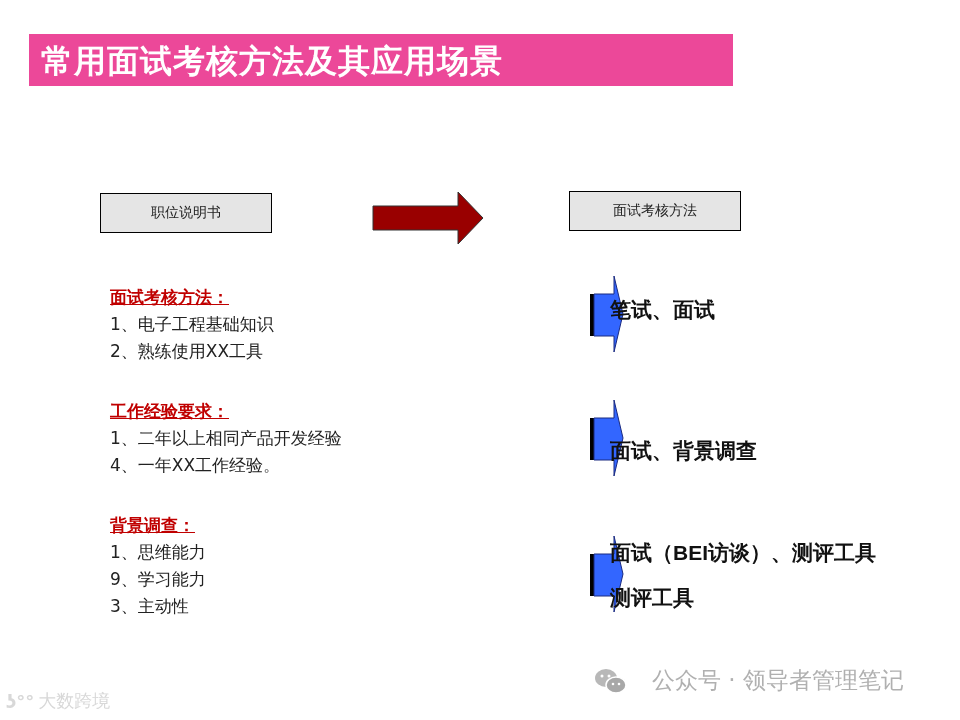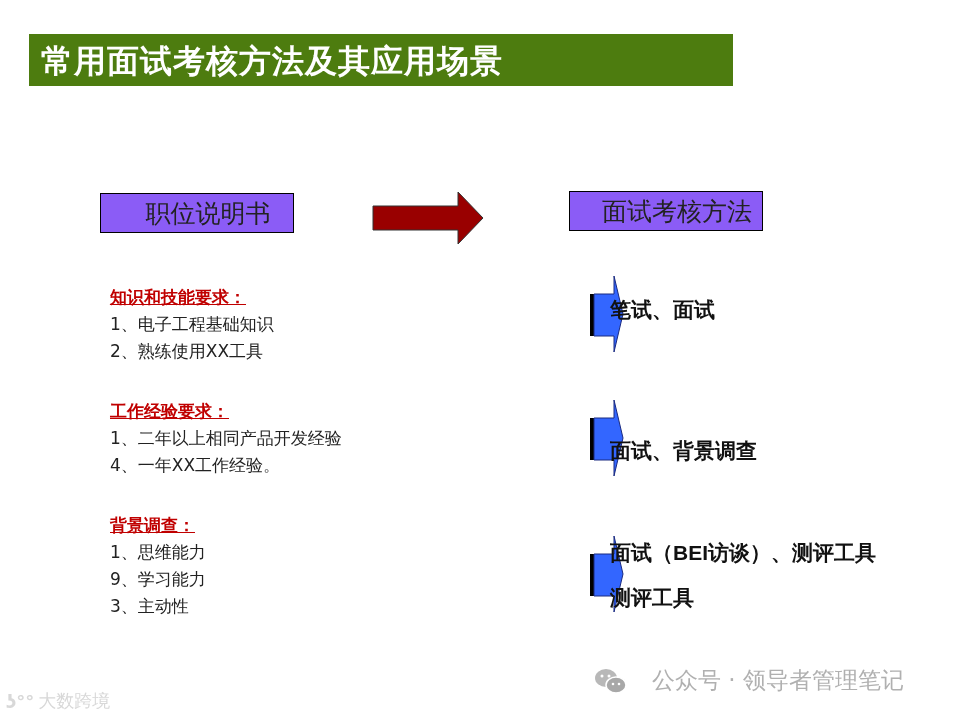--- a/index.html
+++ b/index.html
@@ -1,22 +1,22 @@
 <!DOCTYPE html>
 <html><head>
   <meta charset="utf-8">
   <style>
     html, body { margin:0; padding:0; }
     body { width:960px; height:720px; background:#ffffff; position:relative; overflow:hidden;
            font-family: "DejaVu Sans", "Liberation Sans", sans-serif; }
-    .title-bar { position:absolute; left:29px; top:34px; width:704px; height:52px; background:#4d7c0f; }
+    .title-bar { position:absolute; left:29px; top:34px; width:704px; height:52px; background:#ec4899; }
     .title-text { position:absolute; left:12px; top:6px; color:#ffffff; font-size:32px; font-weight:bold;
                   letter-spacing:1px; white-space:nowrap; font-family:"DejaVu Sans", sans-serif; }
-    .box { position:absolute; background:#8b5cf6; border:1px solid #000; font-size:25px; color:#222;
-           display:flex; align-items:center; justify-content:center; font-family:"DejaVu Serif", serif;padding-left:22px; }
+    .box { position:absolute; background:#e5e5e5; border:1px solid #000; font-size:14px; color:#222;
+           display:flex; align-items:center; justify-content:center; font-family:"DejaVu Serif", serif; }
     .box-left { left:100px; top:193px; width:170px; height:38px; }
     .box-right { left:569px; top:191px; width:170px; height:38px; }
     .big-arrow { position:absolute; left:372px; top:191px; width:112px; height:54px; }
     .section { position:absolute; left:110px; font-size:18px; color:#111; line-height:27px; }
     .section .heading { color:#c00000; font-weight:bold; text-decoration:underline; text-decoration-color:#c00000;
                         font-family:"DejaVu Serif", serif; font-size:17px; }
     .section .item { font-family:"DejaVu Sans", sans-serif; font-size:17px; color:#222; }
     .sec1 { top:284px; } .sec2 { top:398px; } .sec3 { top:512px; }
     .chev { position:absolute; width:34px; }
     .method-text { position:absolute; left:610px; font-size:21px; font-weight:bold; color:#111;
@@ -34,21 +34,21 @@
 
 <div class="box box-left">职位说明书</div>
 
 <svg class="big-arrow" viewBox="0 0 112 54">
   <polygon points="1,15 86,15 86,1 111,27 86,53 86,39 1,39" fill="#990000" stroke="#333" stroke-width="1"></polygon>
 </svg>
 
 <div class="box box-right">面试考核方法</div>
 
 <div class="section sec1">
-  <div class="heading">知识和技能要求：</div>
+  <div class="heading">面试考核方法：</div>
   <div class="item">1、电子工程基础知识</div>
   <div class="item">2、熟练使用XX工具</div>
 </div>
 
 <div class="section sec2">
   <div class="heading">工作经验要求：</div>
   <div class="item">1、二年以上相同产品开发经验</div>
   <div class="item">4、一年XX工作经验。</div>
 </div>
 

